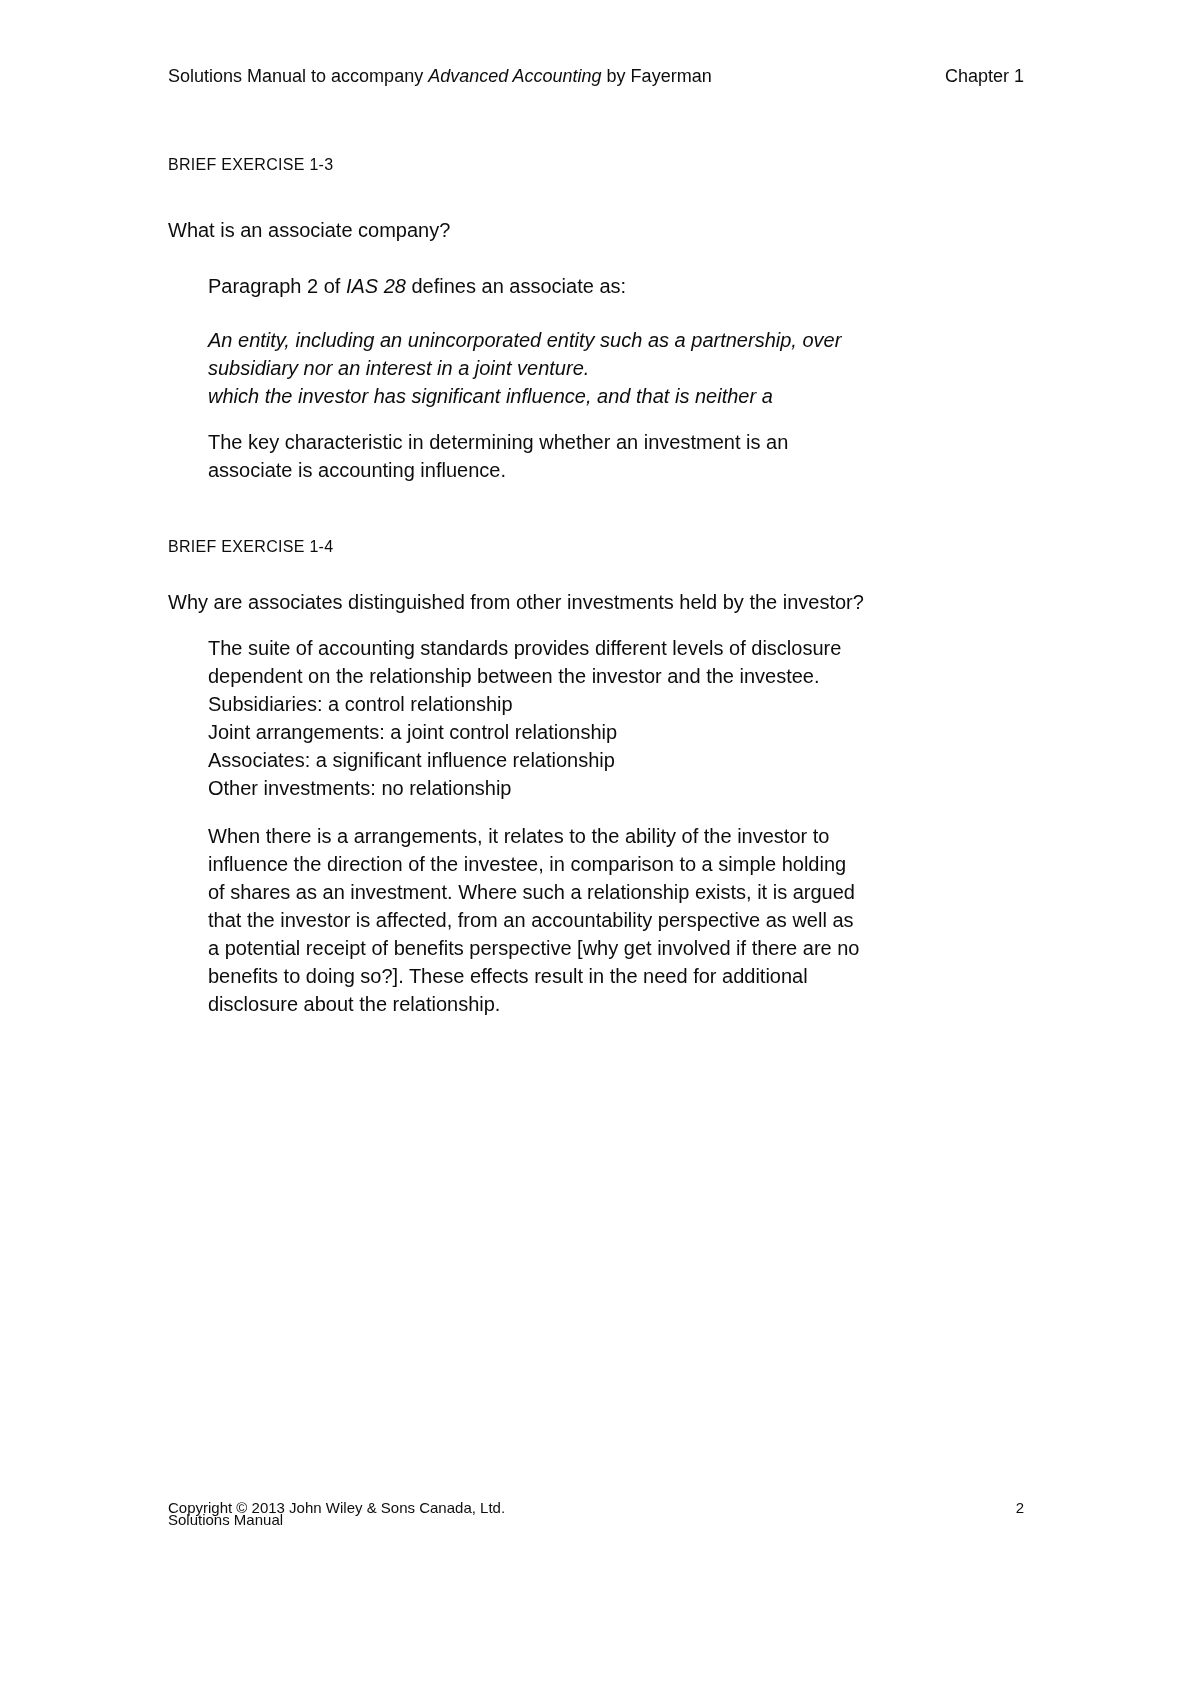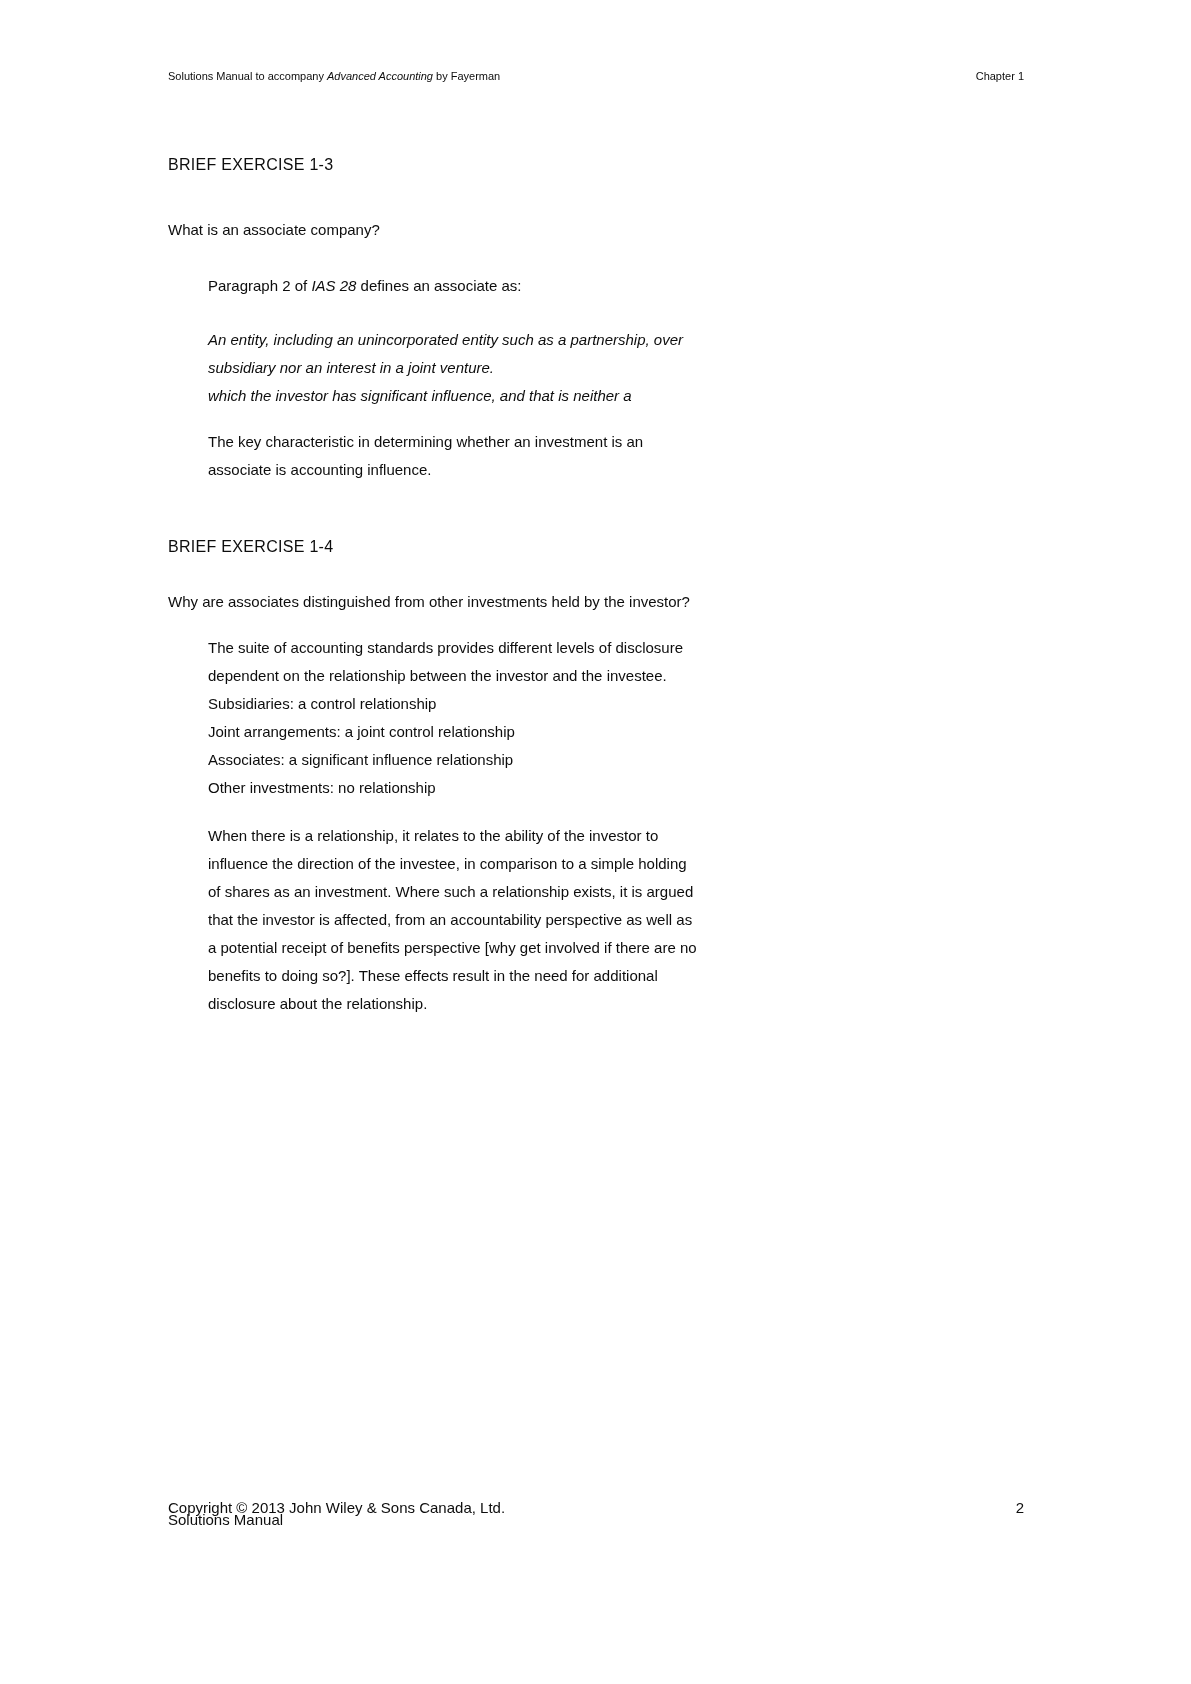--- a/index.html
+++ b/index.html
@@ -17,21 +17,21 @@
     overflow: hidden;
   }
   
   .running-header {
     position: absolute;
     top: 66px;
     left: 168px;
     width: 856px;
     display: flex;
     justify-content: space-between;
-    font-size: 11px;
+    font-size: 18px;
     line-height: 20px;
     white-space: nowrap;
   }
   .italic { font-style: italic; }
 
   
   .content {
     position: absolute;
     top: 150px;
     left: 168px;
@@ -40,21 +40,21 @@
   .exercise-heading {
     margin: 0;
     font-size: 16px;
     font-weight: 400;
     line-height: 30px;
     letter-spacing: 0.3px;
     color: #0d0d0d;
   }
   .heading-2 { margin-top: 48px; }
   .body-line, .question, .para-line {
-    font-size: 15px;
+    font-size: 20px;
     line-height: 28px;
   }
   .question { margin-top: 36px; }
   .question-2 { margin-top: 26px; }
   .answer-block { margin-left: 40px; }
   .intro-para { margin-top: 28px; }
   .quote-block { margin-top: 26px; font-style: italic; }
   .key-block { margin-top: 18px; }
   .suite-block { margin-top: 18px; }
   .relationship-block { margin-top: 20px; }
@@ -108,21 +108,21 @@
     <div class="answer-block suite-block">
       <div class="para-line">The suite of accounting standards provides different levels of disclosure</div>
       <div class="para-line">dependent on the relationship between the investor and the investee.</div>
       <div class="para-line">Subsidiaries: a control relationship</div>
       <div class="para-line">Joint arrangements: a joint control relationship</div>
       <div class="para-line">Associates: a significant influence relationship</div>
       <div class="para-line">Other investments: no relationship</div>
     </div>
 
     <div class="answer-block relationship-block">
-      <div class="para-line">When there is a relationship, it relates to the ability of the investor to</div>
+      <div class="para-line">When there is a arrangements, it relates to the ability of the investor to</div>
       <div class="para-line">influence the direction of the investee, in comparison to a simple holding</div>
       <div class="para-line">of shares as an investment. Where such a relationship exists, it is argued</div>
       <div class="para-line">that the investor is affected, from an accountability perspective as well as</div>
       <div class="para-line">a potential receipt of benefits perspective [why get involved if there are no</div>
       <div class="para-line">benefits to doing so?]. These effects result in the need for additional</div>
       <div class="para-line">disclosure about the relationship.</div>
     </div>
 
   </div>
 

